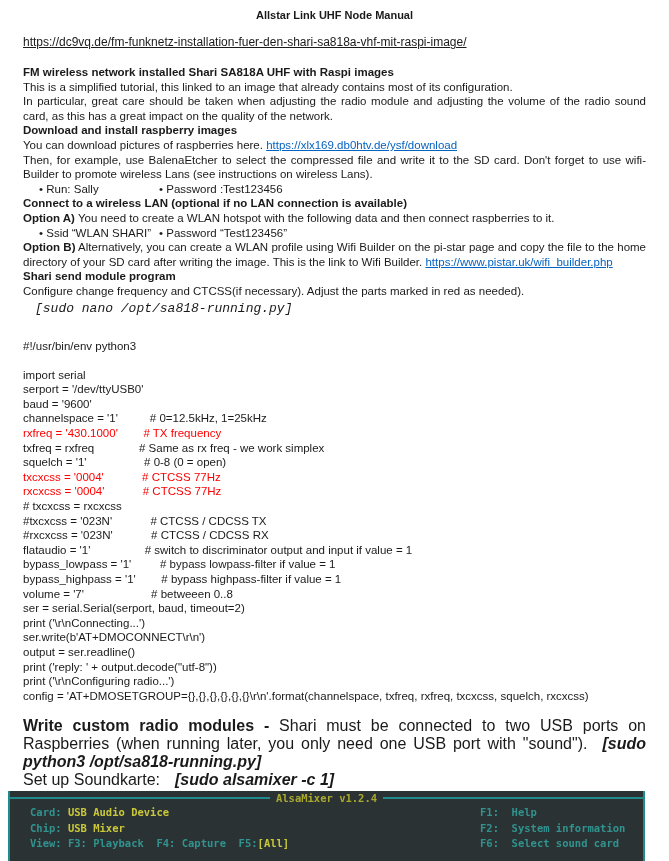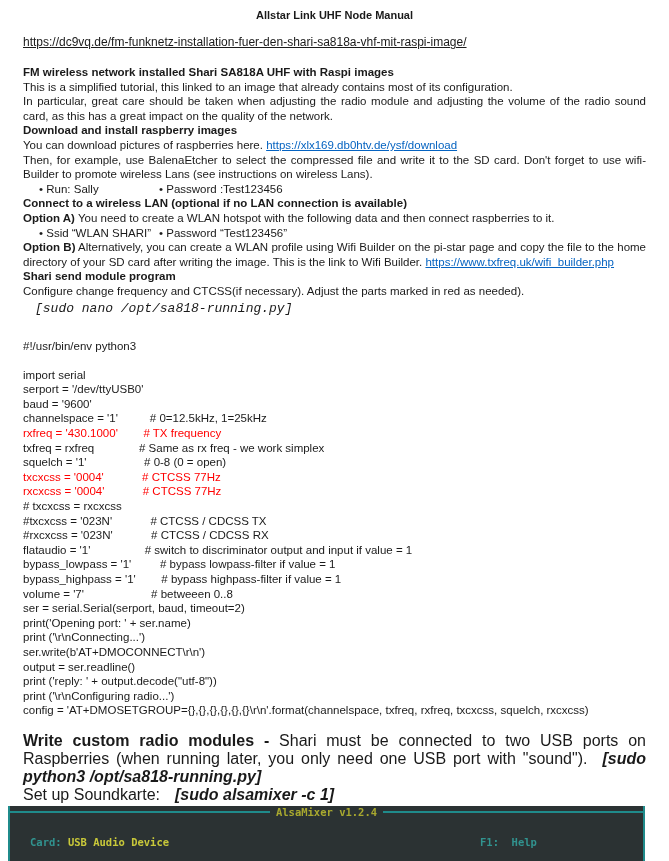--- a/index.html
+++ b/index.html
@@ -41,21 +41,21 @@
     border-bottom:2px solid var(--term-border,#1f8b8b);
     position:relative;overflow:hidden;
     font-family:"DejaVu Sans Mono",monospace;font-size:10.5px;font-weight:700;
   }
   .term-titlebar{display:flex;align-items:center;height:13px;}
   .term-titlebar .hline{flex:1;height:2px;background:var(--term-border,#1f8b8b);}
   .term-title{color:var(--term-title,#a9a92f);padding:4px 6px;white-space:pre;}
   .term-left{position:absolute;top:14px;left:20px;line-height:15.4px;}
   .term-right{position:absolute;top:14px;left:470px;line-height:15.4px;
     color:var(--term-cyan,#31938f);}
-  .term-row,.term-fkey{white-space:pre;margin-top:15px;}
+  .term-row,.term-fkey{white-space:pre;}
   .tc{color:var(--term-cyan,#31938f);}
   .ty{color:var(--term-yellow,#c8c83a);}
 </style>
 </head>
 <body>
 
 <div class="doc">
   <div class="page-title">Allstar Link UHF Node Manual</div>
   <div>
     <span class="top-link">https://dc9vq.de/fm-funknetz-installation-fuer-den-shari-sa818a-vhf-mit-raspi-image/</span>
@@ -65,21 +65,21 @@
       <div class="para"><span class="seg bold">FM wireless network installed Shari SA818A UHF with Raspi images</span></div>
       <div class="para"><span class="seg reg">This is a simplified tutorial, this linked to an image that already contains most of its configuration.</span></div>
       <div class="para justify"><span class="seg reg">In particular, great care should be taken when adjusting the radio module and adjusting the volume of the radio sound card, as this has a great impact on the quality of the network.</span></div>
       <div class="para"><span class="seg bold">Download and install raspberry images</span></div>
       <div class="para"><span class="seg reg">You can download pictures of raspberries here. </span><span class="seg link">https://xlx169.db0htv.de/ysf/download</span></div>
       <div class="para justify"><span class="seg reg">Then, for example, use BalenaEtcher to select the compressed file and write it to the SD card. Don't forget to use wifi-Builder to promote wireless Lans (see instructions on wireless Lans).</span></div>
       <div class="bullet-row"><span class="bullet-item first">• Run: Sally</span><span class="bullet-item">• Password :Test123456</span></div>
       <div class="para"><span class="seg bold">Connect to a wireless LAN (optional if no LAN connection is available)</span></div>
       <div class="para"><span class="seg bold">Option A)</span><span class="seg reg"> You need to create a WLAN hotspot with the following data and then connect raspberries to it.</span></div>
       <div class="bullet-row"><span class="bullet-item first">• Ssid “WLAN SHARI”</span><span class="bullet-item">• Password “Test123456”</span></div>
-      <div class="para justify"><span class="seg bold">Option B)</span><span class="seg reg"> Alternatively, you can create a WLAN profile using Wifi Builder on the pi-star page and copy the file to the home directory of your SD card after writing the image. This is the link to Wifi Builder. </span><span class="seg link">https://www.txfreq.uk/wifi_builder.php</span></div>
+      <div class="para justify"><span class="seg bold">Option B)</span><span class="seg reg"> Alternatively, you can create a WLAN profile using Wifi Builder on the pi-star page and copy the file to the home directory of your SD card after writing the image. This is the link to Wifi Builder. </span><span class="seg link">https://www.pistar.uk/wifi_builder.php</span></div>
       <div class="para"><span class="seg bold">Shari send module program</span></div>
       <div class="para"><span class="seg reg">Configure change frequency and CTCSS(if necessary). Adjust the parts marked in red as needed).</span></div>
       <div class="para cmd"><span class="seg reg">[sudo nano /opt/sa818-running.py]</span></div>
     </div>
 
   <div class="code-block" id="code-block">
       <div class="code-line">#!/usr/bin/env python3</div>
       <div class="code-line">&nbsp;</div>
       <div class="code-line">import serial</div>
       <div class="code-line">serport = '/dev/ttyUSB0'</div>
@@ -91,21 +91,20 @@
       <div class="code-line red">txcxcss = '0004'            # CTCSS 77Hz</div>
       <div class="code-line red">rxcxcss = '0004'            # CTCSS 77Hz</div>
       <div class="code-line"># txcxcss = rxcxcss</div>
       <div class="code-line">#txcxcss = '023N'            # CTCSS / CDCSS TX</div>
       <div class="code-line">#rxcxcss = '023N'            # CTCSS / CDCSS RX</div>
       <div class="code-line">flataudio = '1'                 # switch to discriminator output and input if value = 1</div>
       <div class="code-line">bypass_lowpass = '1'         # bypass lowpass-filter if value = 1</div>
       <div class="code-line">bypass_highpass = '1'        # bypass highpass-filter if value = 1</div>
       <div class="code-line">volume = '7'                     # betweeen 0..8</div>
       <div class="code-line">ser = serial.Serial(serport, baud, timeout=2)</div>
-      <div class="code-line">print('Opening port: ' + ser.name)</div>
       <div class="code-line">print ('\r\nConnecting...')</div>
       <div class="code-line">ser.write(b'AT+DMOCONNECT\r\n')</div>
       <div class="code-line">output = ser.readline()</div>
       <div class="code-line">print ('reply: ' + output.decode("utf-8"))</div>
       <div class="code-line">print ('\r\nConfiguring radio...')</div>
       <div class="code-line">config = 'AT+DMOSETGROUP={},{},{},{},{},{}\r\n'.format(channelspace, txfreq, rxfreq, txcxcss, squelch, rxcxcss)</div>
     </div>
 
   <div id="doc-after">
       <div class="para justify mt14"><span class="seg bold">Write custom radio modules - </span><span class="seg reg">Shari must be connected to two USB ports on Raspberries (when running later, you only need one USB port with "sound").</span><span class="seg boldital gap">[sudo python3 /opt/sa818-running.py]</span></div>

